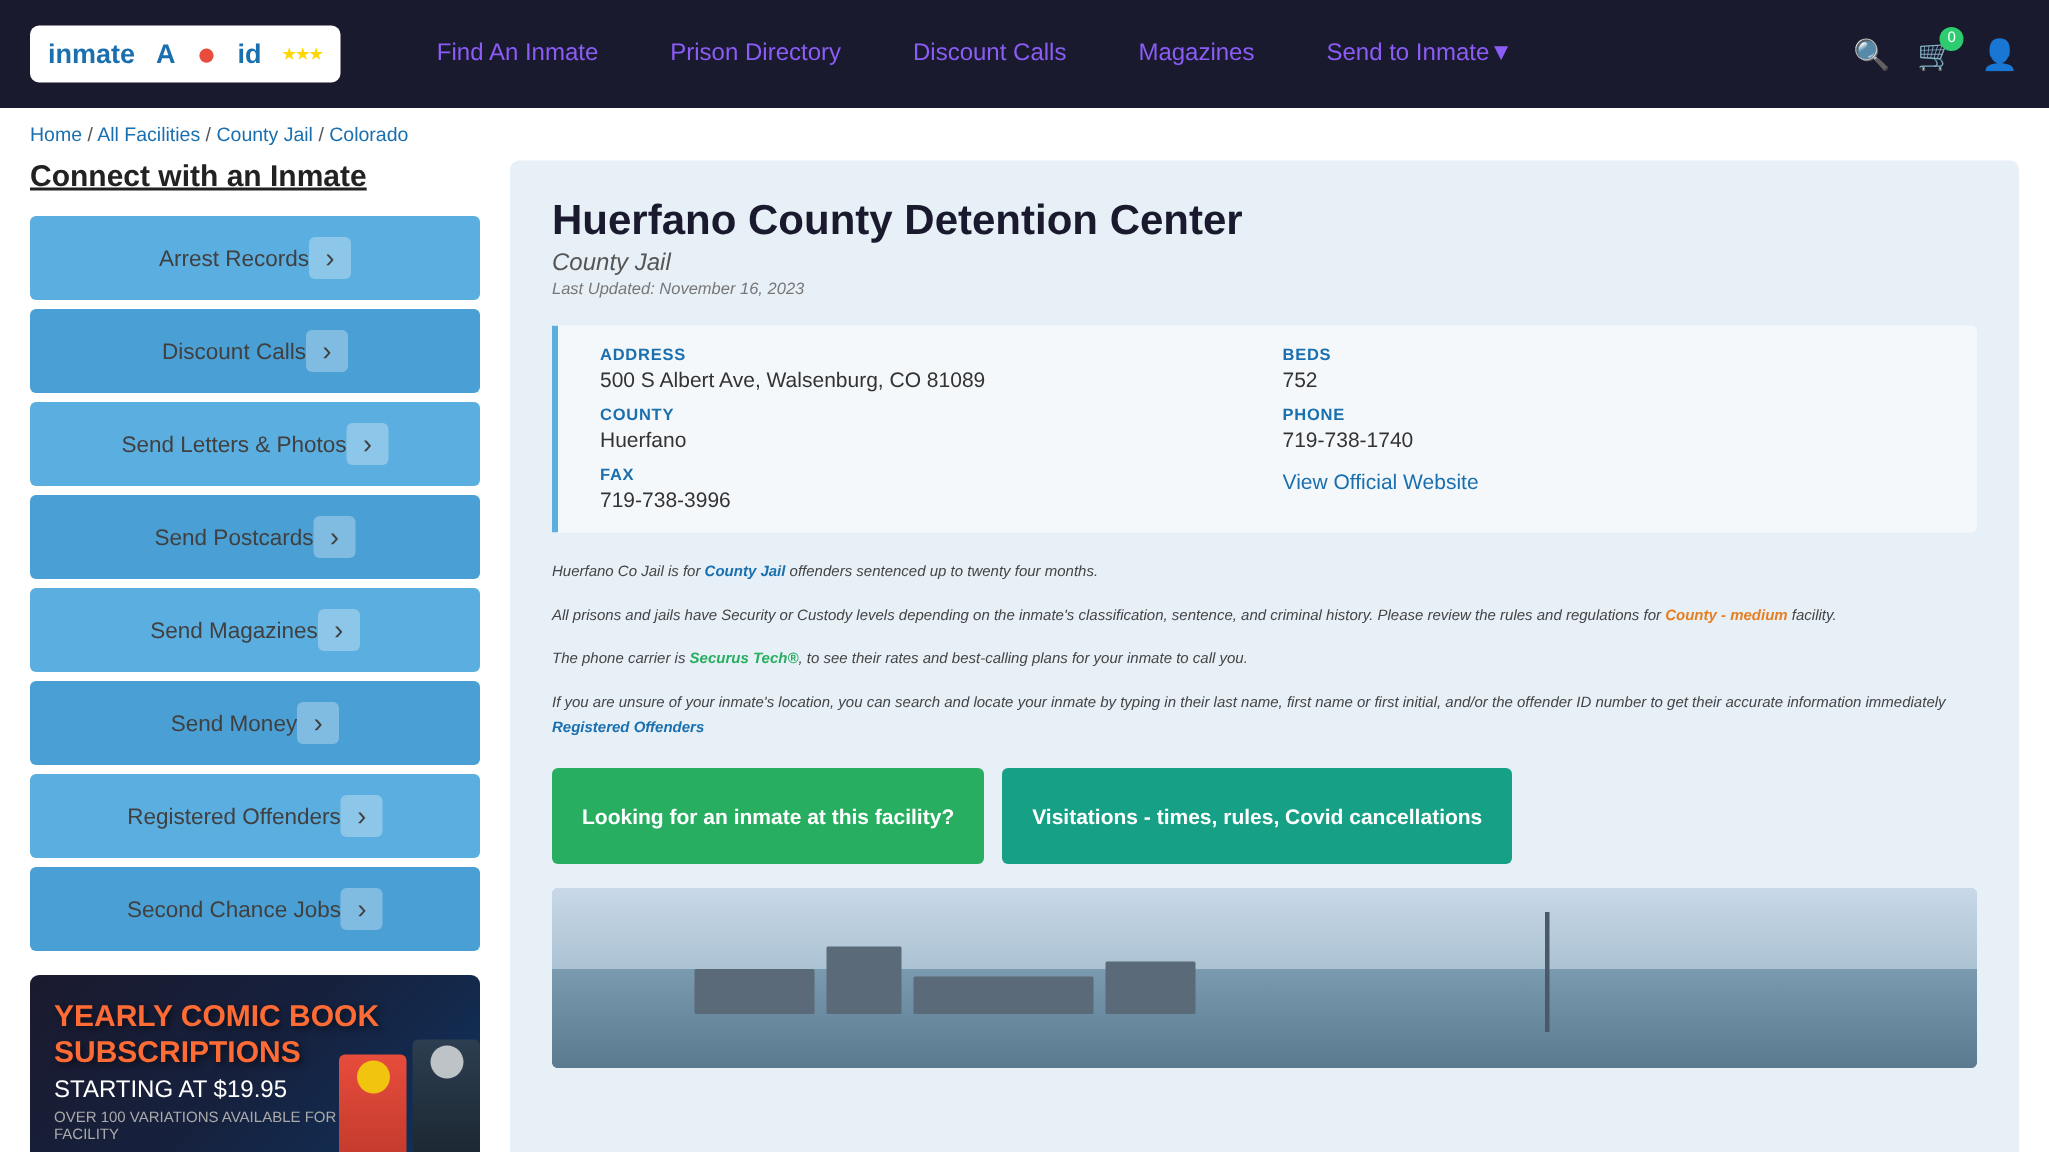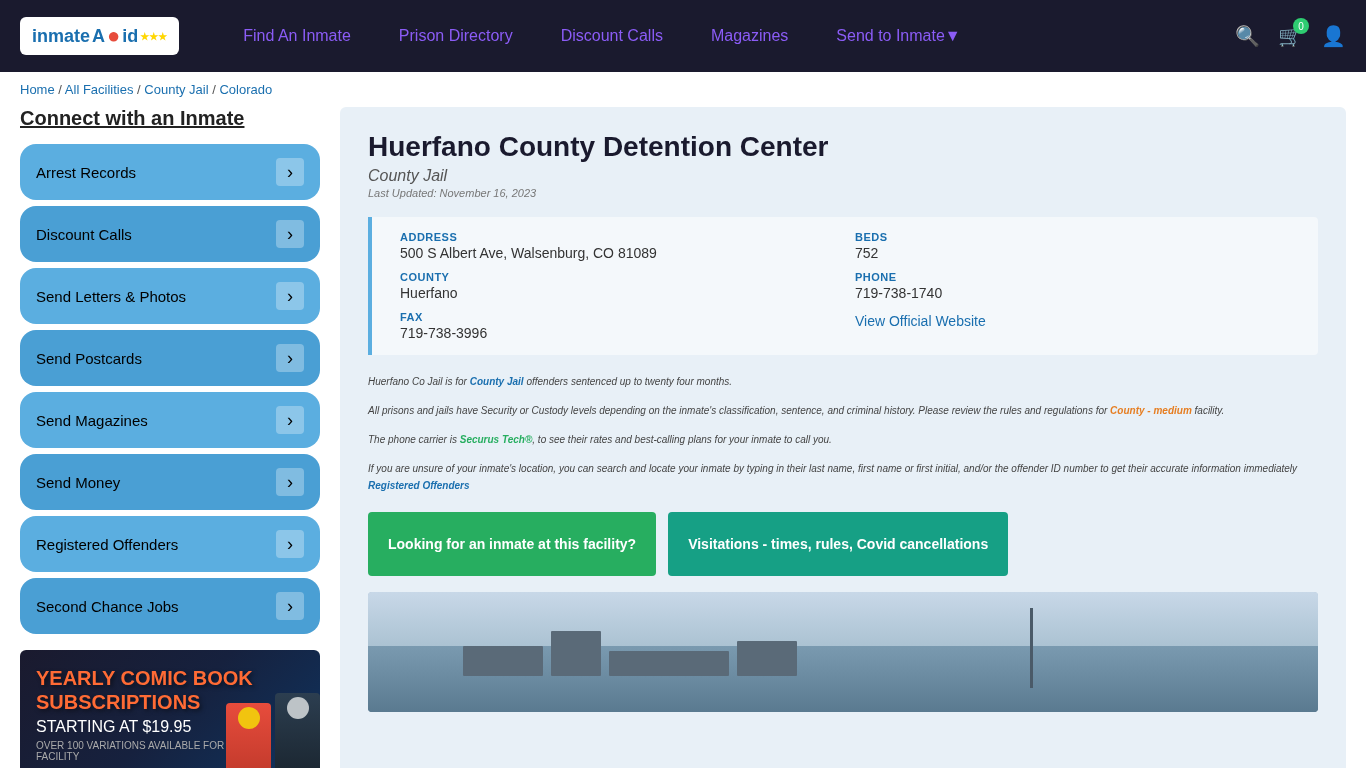--- a/index.html
+++ b/index.html
@@ -20,21 +20,21 @@
     }
     .logo-box {
       background: white;
       border-radius: 6px;
       padding: 6px 12px;
       font-weight: bold;
       font-size: 18px;
       color: #1a1a2e;
       display: flex;
       align-items: center;
-      gap: 2px;
+      gap: 14px;
     }
     .logo-inmate { color: #1a6faf; font-weight: 900; }
     .logo-all { color: #1a6faf; }
     .logo-dot { color: #e74c3c; font-size: 22px; }
     .logo-stars { color: gold; font-size: 10px; }
     .navbar-nav {
       display: flex;
       align-items: center;
       gap: 0;
       flex: 1;
@@ -104,26 +104,26 @@
     .sidebar-title {
       font-size: 20px;
       font-weight: bold;
       text-decoration: underline;
       margin-bottom: 14px;
       color: #222;
     }
     .sidebar-item {
       display: flex;
       align-items: center;
-      justify-content: space-between;
+      justify-content: center;
       padding: 14px 16px;
       margin-bottom: 6px;
-      border-radius: 16px;
+      border-radius: 4px;
       cursor: pointer;
-      color: #000000;
+      color: #404040;
       font-size: 15px;
       font-weight: 500;
     }
     .sidebar-item:nth-child(odd) { background: #4a9fd4; }
     .sidebar-item:nth-child(even) { background: #5baee0; }
     .sidebar-item .arrow {
       width: 28px;
       height: 28px;
       background: rgba(255,255,255,0.3);
       border-radius: 4px;

